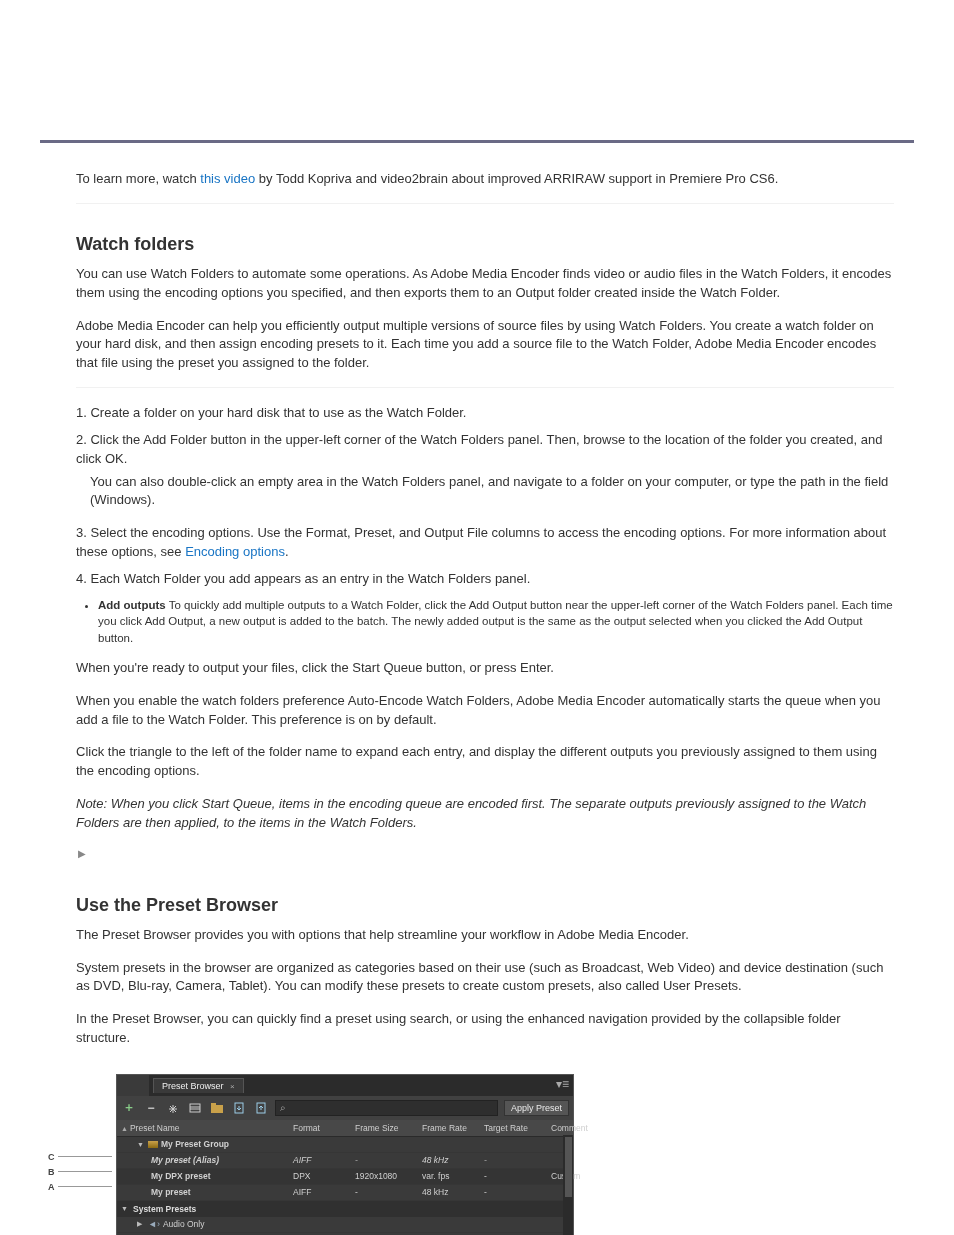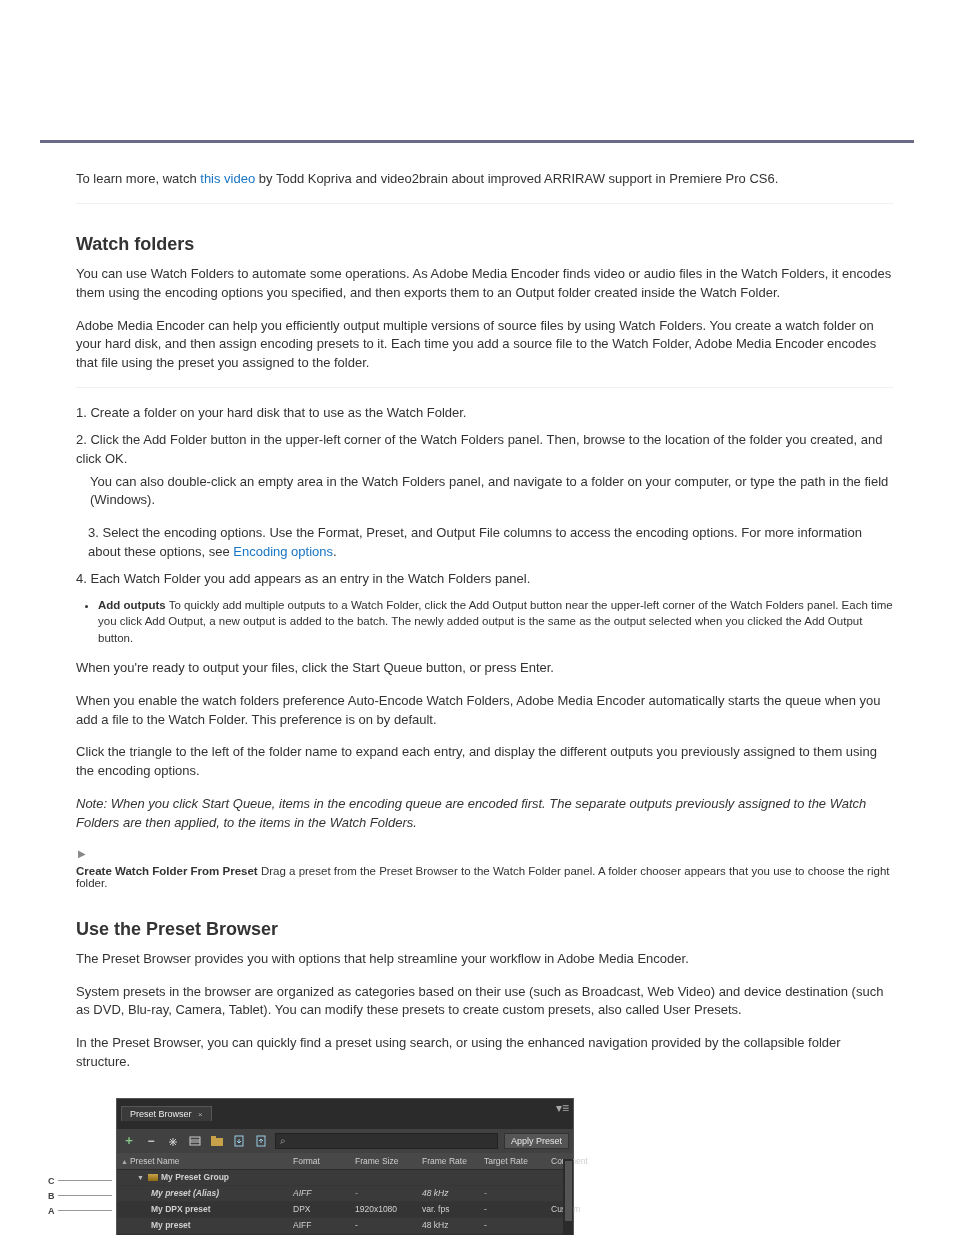--- a/index.html
+++ b/index.html
@@ -122,23 +122,24 @@
     color: #ddd;
     font-family: Arial, sans-serif;
     font-size: 9px;
     position: relative;
     margin-left: 40px;
   }
   .titlebar {
     display: flex;
     align-items: center;
     background: #2b2b2b;
-    height: 30px;
+    height: 21px;
     padding: 0 4px;
     position: relative;
+    margin-left: 32px;
   }
   .tab {
     background: #3a3a3a;
     color: #eee;
     padding: 2px 8px;
     font-size: 9px;
     border-top: 1px solid #555;
     border-left: 1px solid #555;
     border-right: 1px solid #555;
   }
@@ -280,21 +281,21 @@
       <span>1. </span>
       <span>Create a folder on your hard disk that to use as the Watch Folder.</span>
     </div>
     <div class="para" style="margin-bottom:4px;">
       <span>2. </span>
       <span>Click the Add Folder button in the upper-left corner of the Watch Folders panel. Then, browse to the location of the folder you created, and click OK.</span>
     </div>
     <div class="para" style="margin-left:14px;">
       <span>You can also double-click an empty area in the Watch Folders panel, and navigate to a folder on your computer, or type the path in the field (Windows).</span>
     </div>
-    <div class="para" style="margin-bottom:8px;margin-left:12px;">
+    <div class="para" style="margin-bottom:8px;">
       <span>3. </span>
       <span>Select the encoding options. Use the Format, Preset, and Output File columns to access the encoding options. For more information about these options, see </span>
       <span class="link">Encoding options</span><span>.</span>
     </div>
     <div class="para" style="margin-bottom:8px;">
       <span>4. </span>
       <span>Each Watch Folder you add appears as an entry in the Watch Folders panel.</span>
     </div>
 
     <ul class="bullets">
@@ -303,23 +304,20 @@
       </li>
     </ul>
 
     <div class="para">When you're ready to output your files, click the Start Queue button, or press Enter.</div>
     <div class="para">When you enable the watch folders preference Auto-Encode Watch Folders, Adobe Media Encoder automatically starts the queue when you add a file to the Watch Folder. This preference is on by default.</div>
     <div class="para">Click the triangle to the left of the folder name to expand each entry, and display the different outputs you previously assigned to them using the encoding options.</div>
     <div class="para italic">Note: When you click Start Queue, items in the encoding queue are encoded first. The separate outputs previously assigned to the Watch Folders are then applied, to the items in the Watch Folders.</div>
 
     <div class="ptr-row">
       <span class="ptr-box ptr-arrow"></span>
-      <span class="ptr-text">
-        <span class="lead" style="font-weight:bold;">Create Watch Folder From Preset</span><span> Drag a preset from the Preset Browser to the Watch Folder panel. A folder chooser appears that you use to choose the right folder.</span>
-      </span>
     </div>
 
     <div class="h2">Use the Preset Browser</div>
     <div class="para">The Preset Browser provides you with options that help streamline your workflow in Adobe Media Encoder.</div>
     <div class="para">System presets in the browser are organized as categories based on their use (such as Broadcast, Web Video) and device destination (such as DVD, Blu-ray, Camera, Tablet). You can modify these presets to create custom presets, also called User Presets.</div>
     <div class="para">In the Preset Browser, you can quickly find a preset using search, or using the enhanced navigation provided by the collapsible folder structure.</div>
 
     <div class="figwrap">
 
       <div class="letters">

